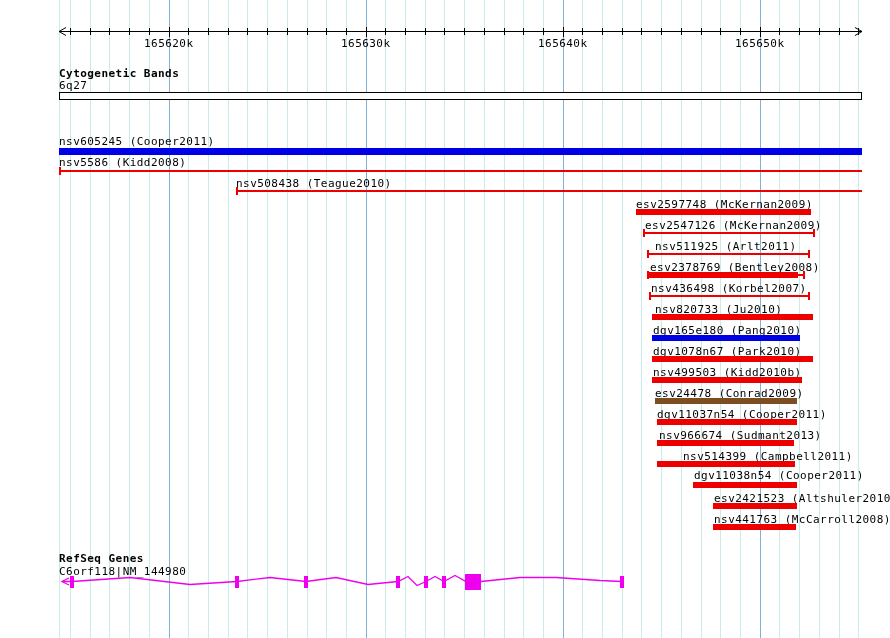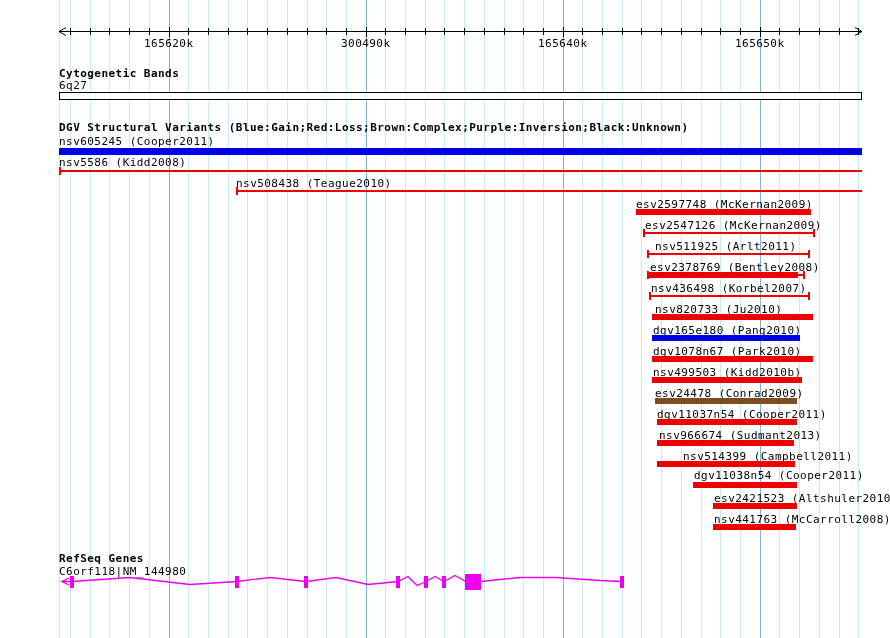--- a/index.html
+++ b/index.html
@@ -102,30 +102,29 @@
       <line x1="760.5" y1="27" x2="760.5" y2="37" stroke="#000000"></line>
       <line x1="779.5" y1="28" x2="779.5" y2="35" stroke="#000000"></line>
       <line x1="799.5" y1="28" x2="799.5" y2="35" stroke="#000000"></line>
       <line x1="819.5" y1="28" x2="819.5" y2="35" stroke="#000000"></line>
       <line x1="839.5" y1="28" x2="839.5" y2="35" stroke="#000000"></line>
       <line x1="858.5" y1="28" x2="858.5" y2="35" stroke="#000000"></line>
     </svg>
 
   <div id="ticklabels">
       <div class="txt" style="left: 144px; top: 37px;">165620k</div>
-      <div class="txt" style="left: 341px; top: 37px;">300490k</div>
+      <div class="txt" style="left: 341px; top: 37px;">165630k</div>
       <div class="txt" style="left: 538px; top: 37px;">165640k</div>
       <div class="txt" style="left: 735px; top: 37px;">165650k</div>
     </div>
 
   <div class="txt bold" style="left:59px;top:67px">Cytogenetic Bands</div>
   <div class="txt" style="left:59px;top:79px">6q27</div>
   <div class="abs" id="cyto-band" style="background: rgb(255, 255, 255); border: 1px solid rgb(0, 0, 0); box-sizing: border-box; left: 59px; top: 92px; width: 803px; height: 8px;"></div>
 
-  <div class="txt bold" style="left:59px;top:121px">DGV Structural Variants (Blue:Gain;Red:Loss;Brown:Complex;Purple:Inversion;Black:Unknown)</div>
   <div id="variants">
       <div class="txt" style="left: 59px; top: 135px;">nsv605245 (Cooper2011)</div>
       <div style="position: absolute; left: 59px; top: 148px; width: 803px; height: 7px; background: rgb(0, 0, 230);"></div>
       <div class="txt" style="left: 59px; top: 156px;">nsv5586 (Kidd2008)</div>
       <div style="position: absolute; left: 59px; top: 170px; width: 803px; height: 2px; background: rgb(238, 0, 0);"></div>
       <div style="position: absolute; left: 59px; top: 167px; width: 2px; height: 8px; background: rgb(238, 0, 0);"></div>
       <div class="txt" style="left: 236px; top: 177px;">nsv508438 (Teague2010)</div>
       <div style="position: absolute; left: 236px; top: 190px; width: 626px; height: 2px; background: rgb(238, 0, 0);"></div>
       <div style="position: absolute; left: 236px; top: 187px; width: 2px; height: 8px; background: rgb(238, 0, 0);"></div>
       <div class="txt" style="left: 636px; top: 198px;">esv2597748 (McKernan2009)</div>

